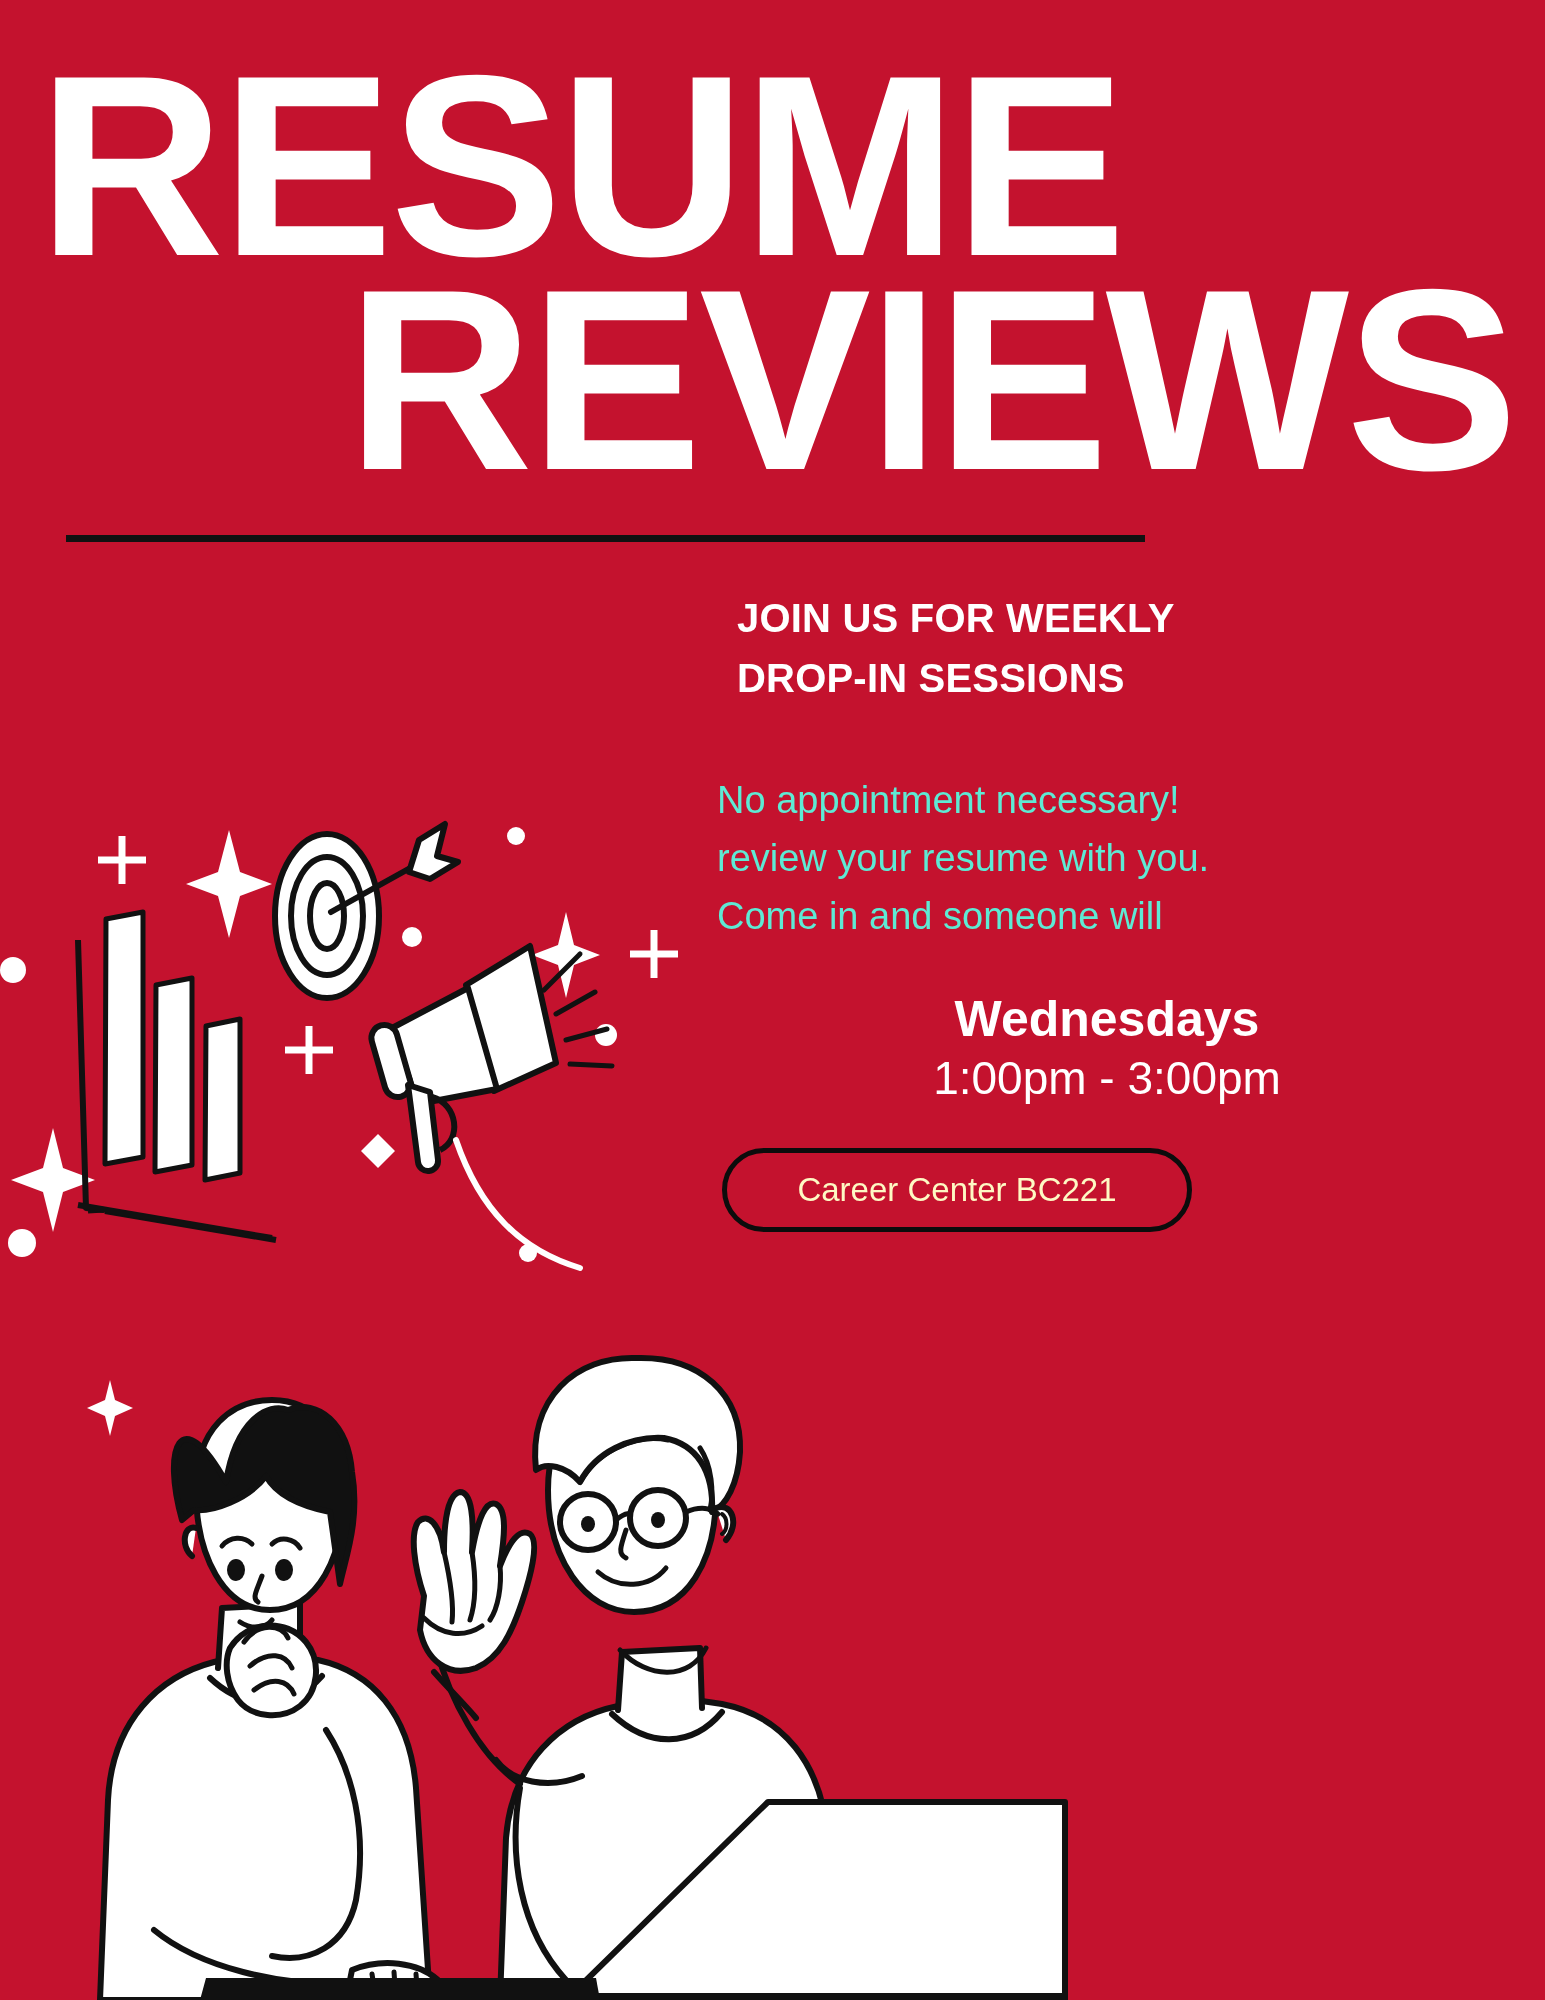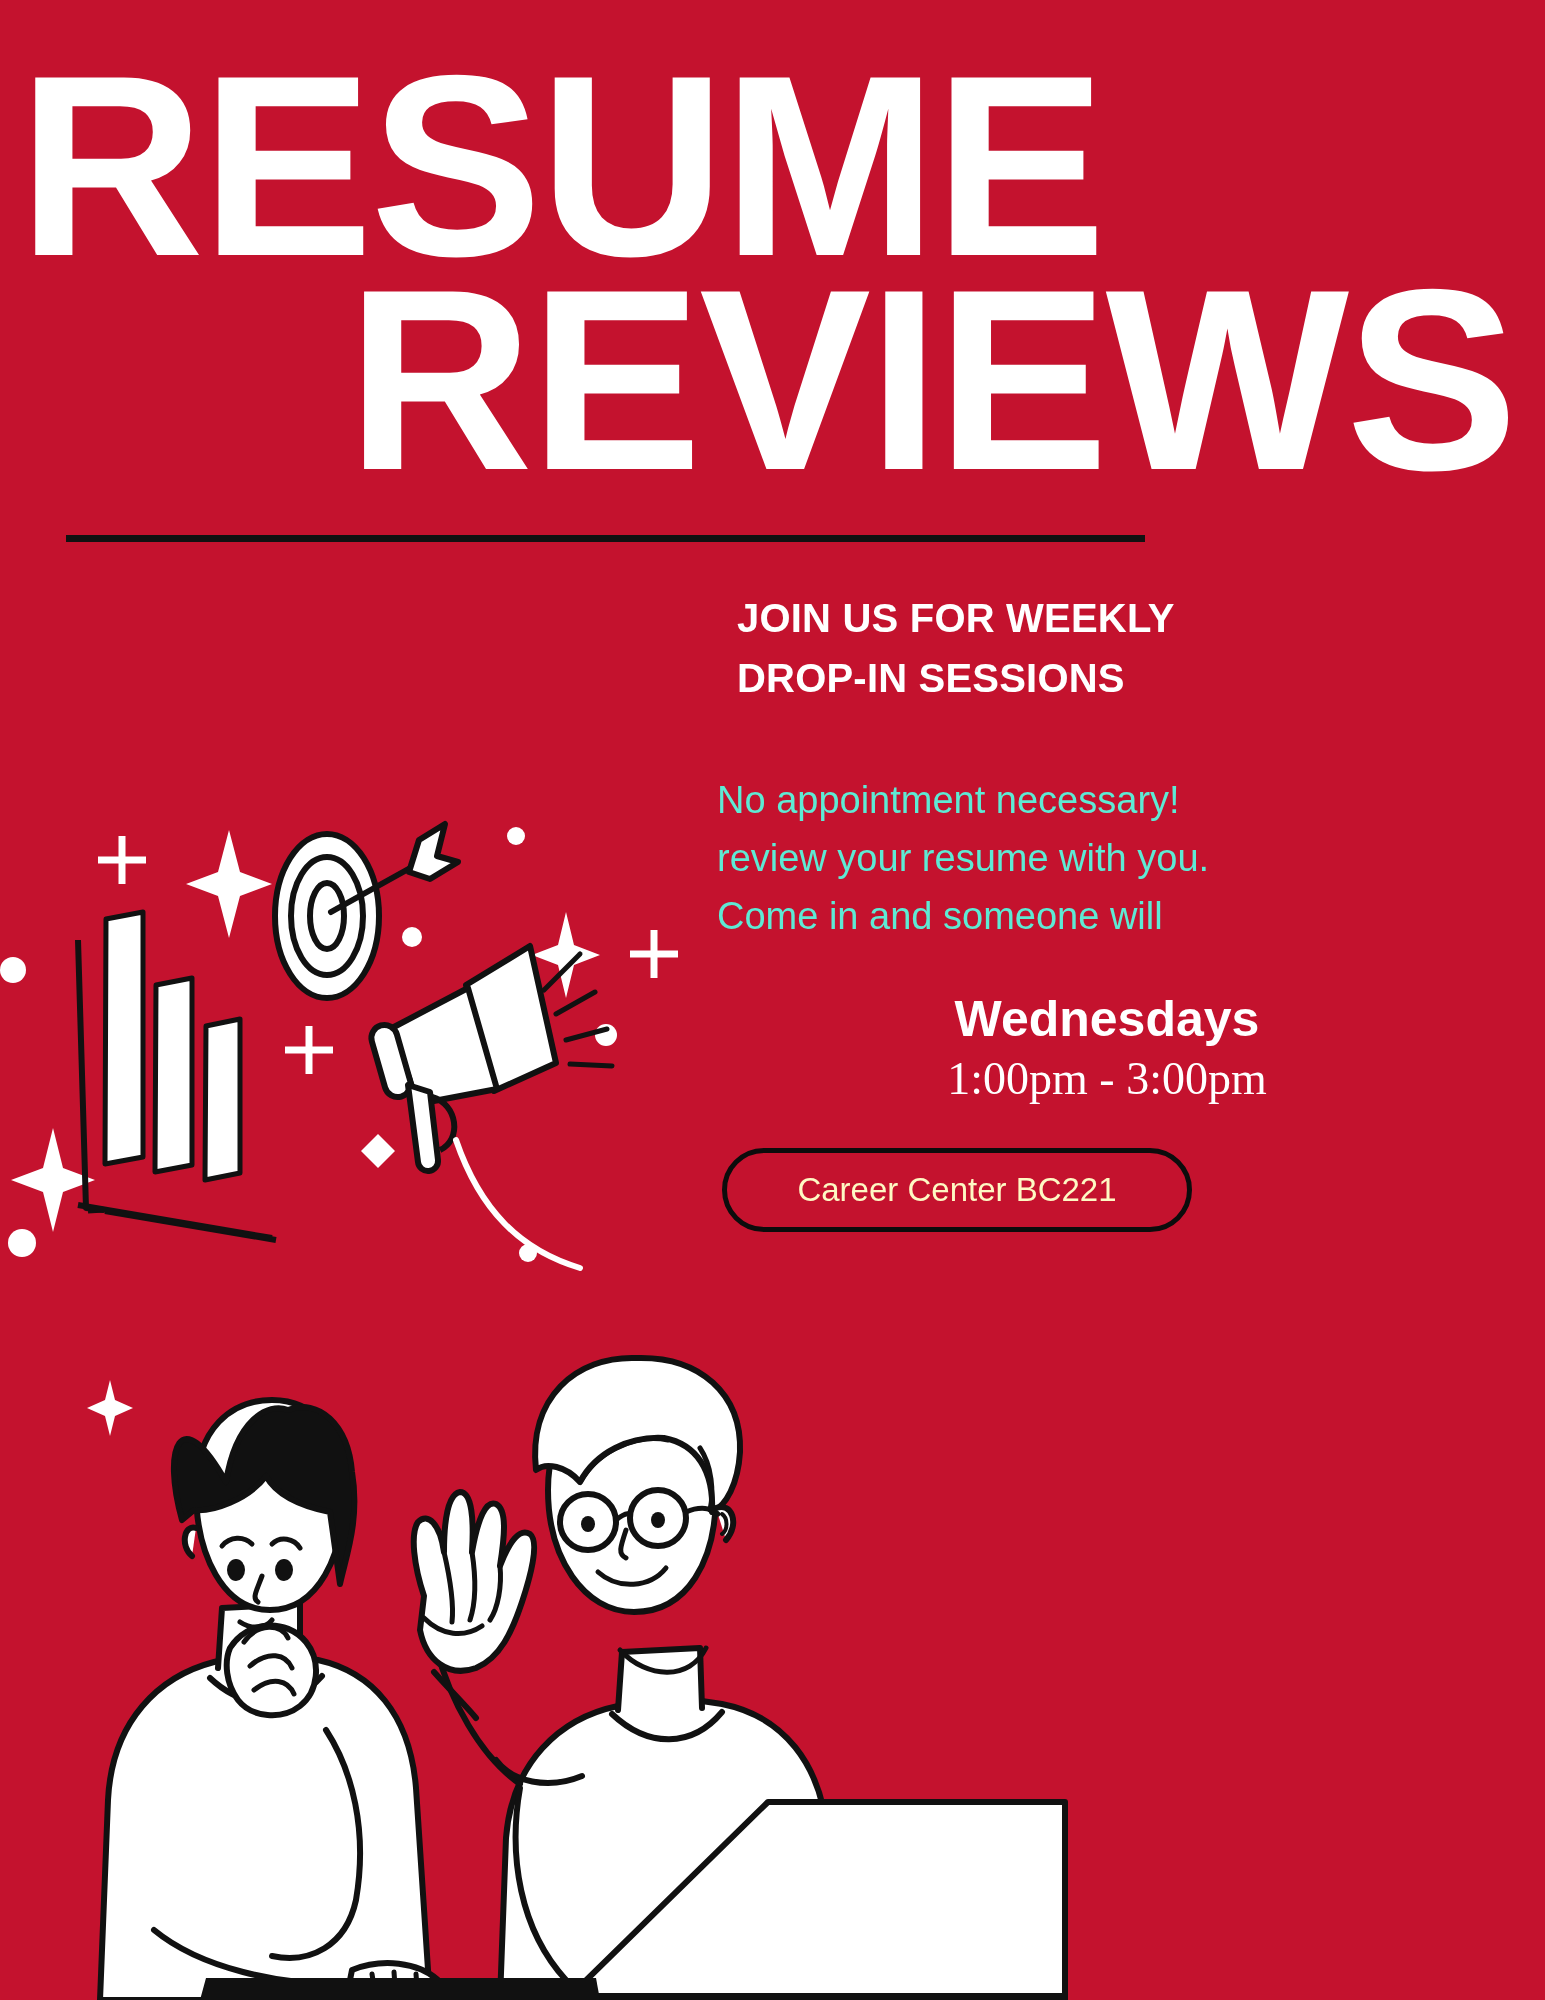--- a/index.html
+++ b/index.html
@@ -27,21 +27,21 @@
   .title-line {
     font-weight:bold;
     color:#FFFFFF;
     line-height:0.82;
     letter-spacing:-0.012em;
     white-space:nowrap;
     font-family:"Liberation Sans", sans-serif;
   }
   .title-1 {
     font-size:258px;
-    padding-left:18px;
+    padding-left:38px;
   }
   .title-2 {
     font-size:258px;
     text-align:right;
     padding-right:30px;
     margin-top:2px;
   }
   .title-rule {
     position:absolute;
     left:66px; top:535px;
@@ -83,21 +83,20 @@
   }
   .timetext {
     position:absolute;
     right:48px; top:1052px;
     width:780px;
     text-align:center;
     color:#FFFFFF;
     font-size:46px;
     font-weight:normal;
     line-height:1.16;
-    font-family:Liberation Serif, serif;
   }
   .location-pill {
     position:absolute;
     left:722px; top:1148px;
     width:470px; height:84px;
     border:5px solid #0C0C0C;
     border-radius:48px;
     display:flex;
     align-items:center;
     justify-content:center;

